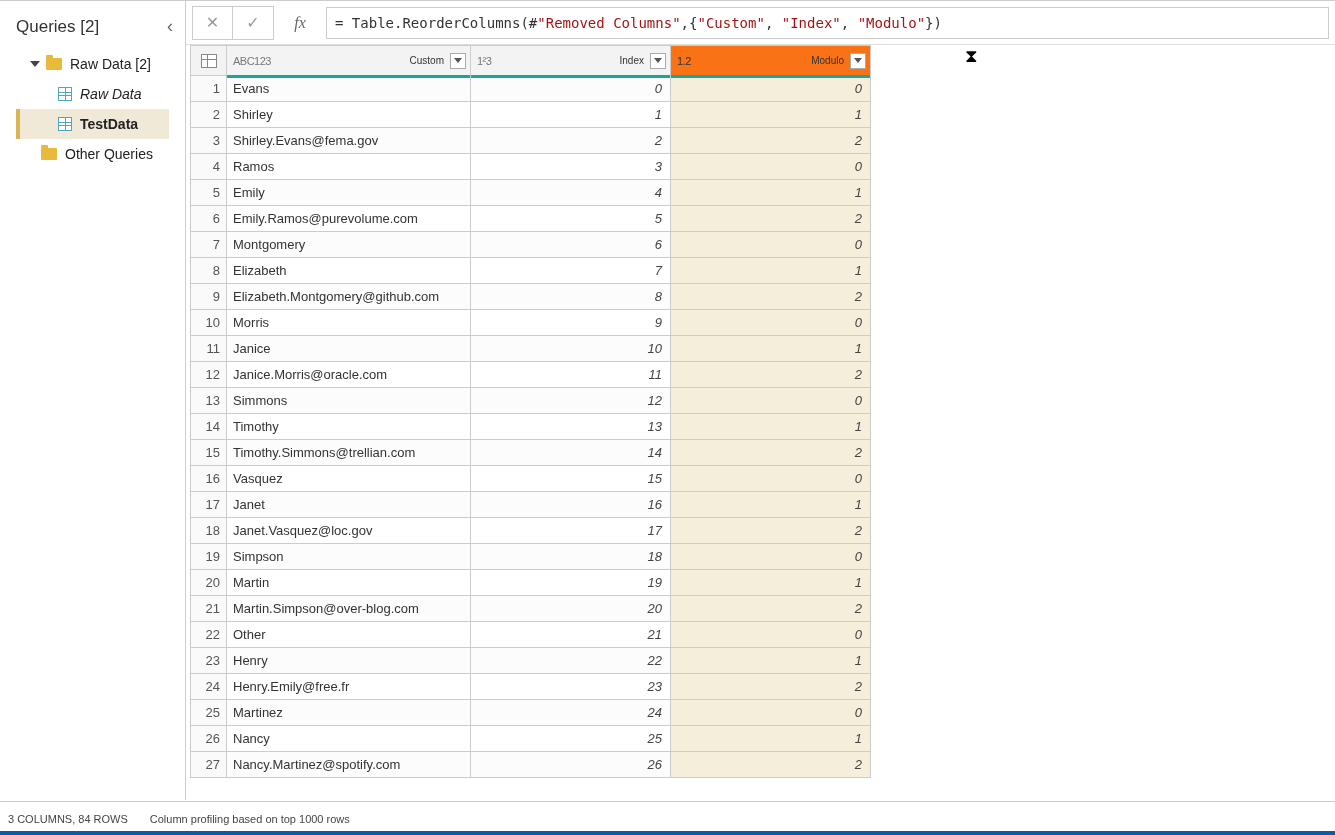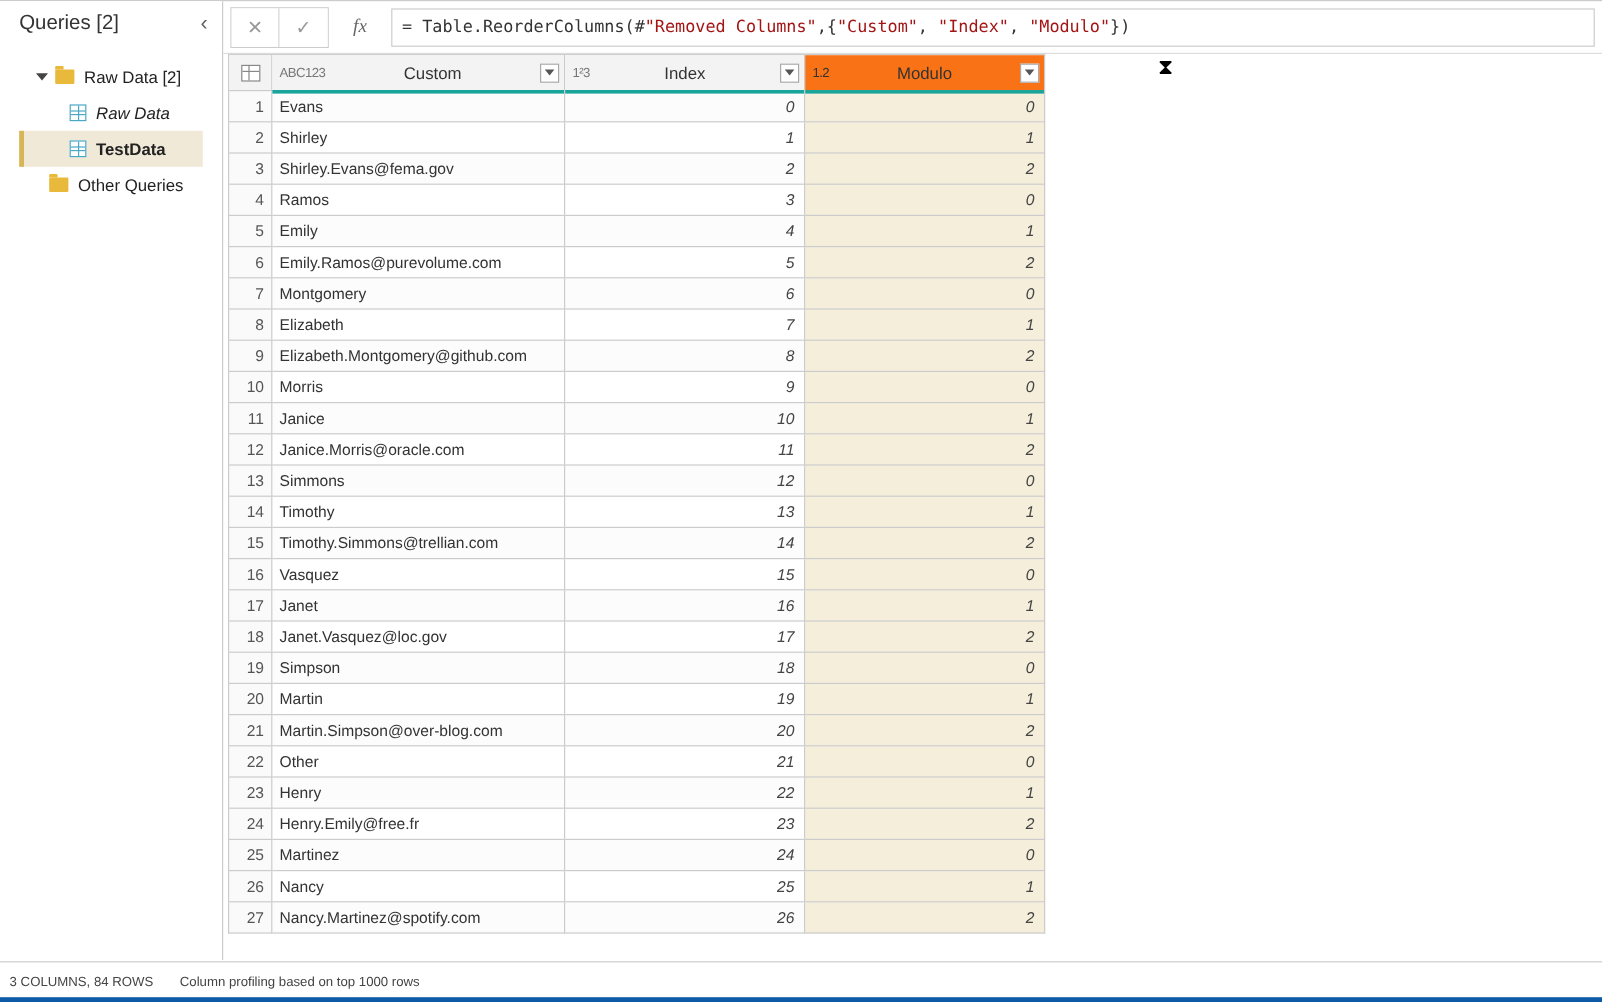--- a/index.html
+++ b/index.html
@@ -22,21 +22,21 @@
   .sidebar {
     width: 186px;
     border-right: 1px solid #ccc;
     background: #fff;
     display: flex;
     flex-direction: column;
     position: relative;
   }
   .sidebar-header {
     display: flex;
-    align-items: flex-start;
+    align-items: flex-end;
     justify-content: space-between;
     padding: 8px 12px 8px 16px;
     height: 44px;
   }
   .sidebar-title {
     font-size: 17px;
     color: #333;
   }
   .collapse-icon {
     font-size: 18px;
@@ -156,40 +156,40 @@
   .grid th, .grid td {
     border: 1px solid #ccc;
     height: 26px;
     font-size: 13px;
   }
   .grid th {
     background: #f3f3f3;
     font-weight: 400;
     height: 30px;
     position: relative;
-    text-align: center;
+    text-align: right;
     padding: 0;
   }
   .col-rownum { width: 36px; }
   .col-custom { width: 244px; }
   .col-index  { width: 200px; }
   .col-modulo { width: 200px; }
   .hdr-inner {
     display: flex;
     align-items: center;
     height: 100%;
     padding: 0 4px 0 6px;
     gap: 6px;
   }
   .hdr-type {
     font-size: 11px;
     color: #777;
     letter-spacing: -0.5px;
   }
-  .hdr-name { color: #333; font-size: 14px; flex:1; }
+  .hdr-name { color: #333; font-size: 10px; flex:1; }
   .hdr-drop {
     width: 16px; height: 16px;
     border: 1px solid #aaa;
     background: #fff;
     display: flex; align-items: center; justify-content: center;
     cursor: pointer;
   }
   .hdr-drop::after {
     content: "";
     width: 0; height: 0;

